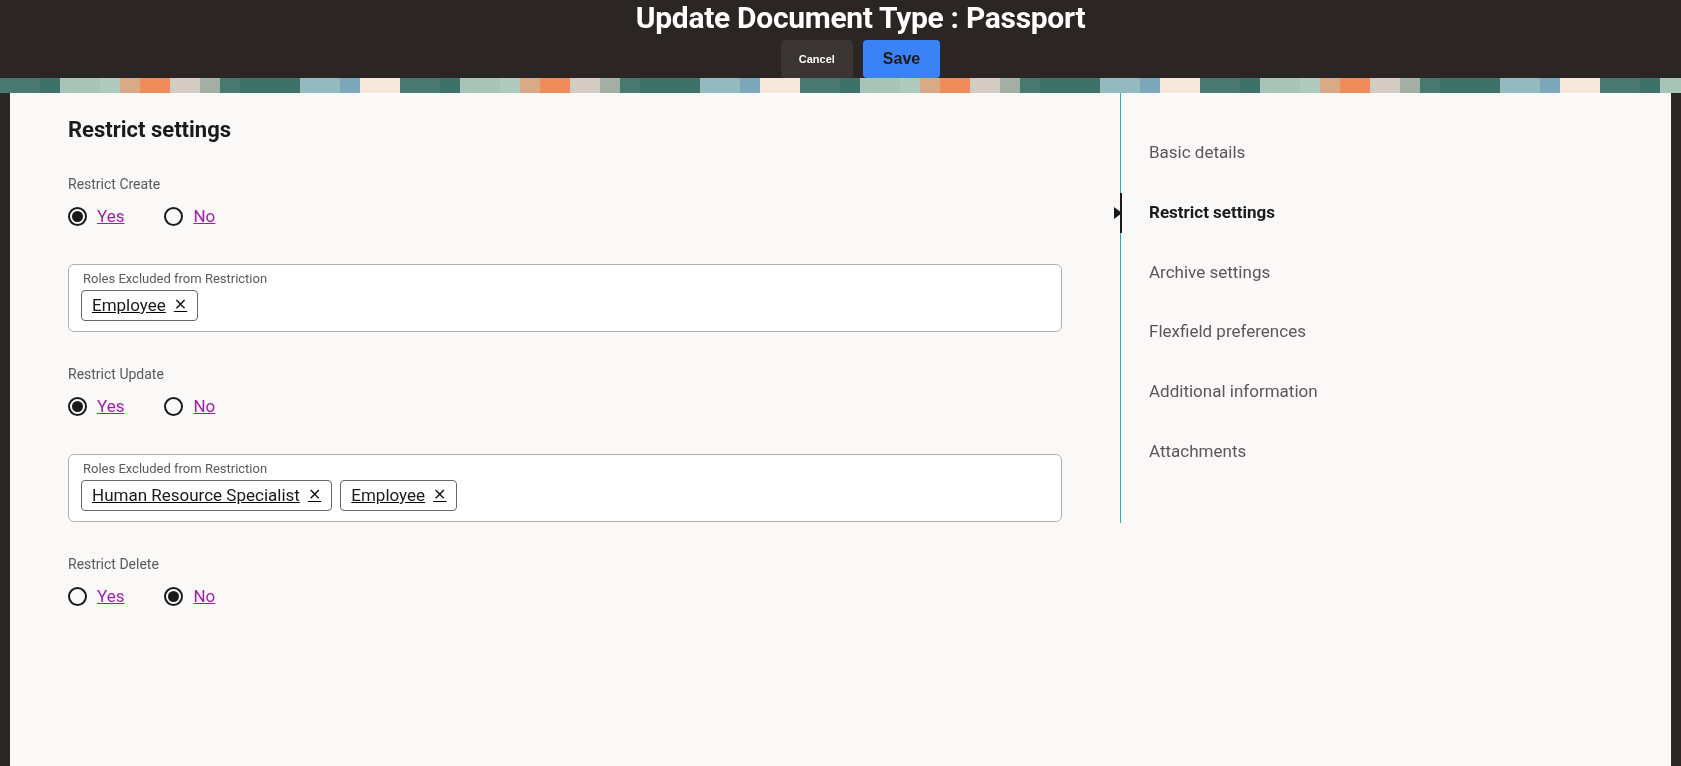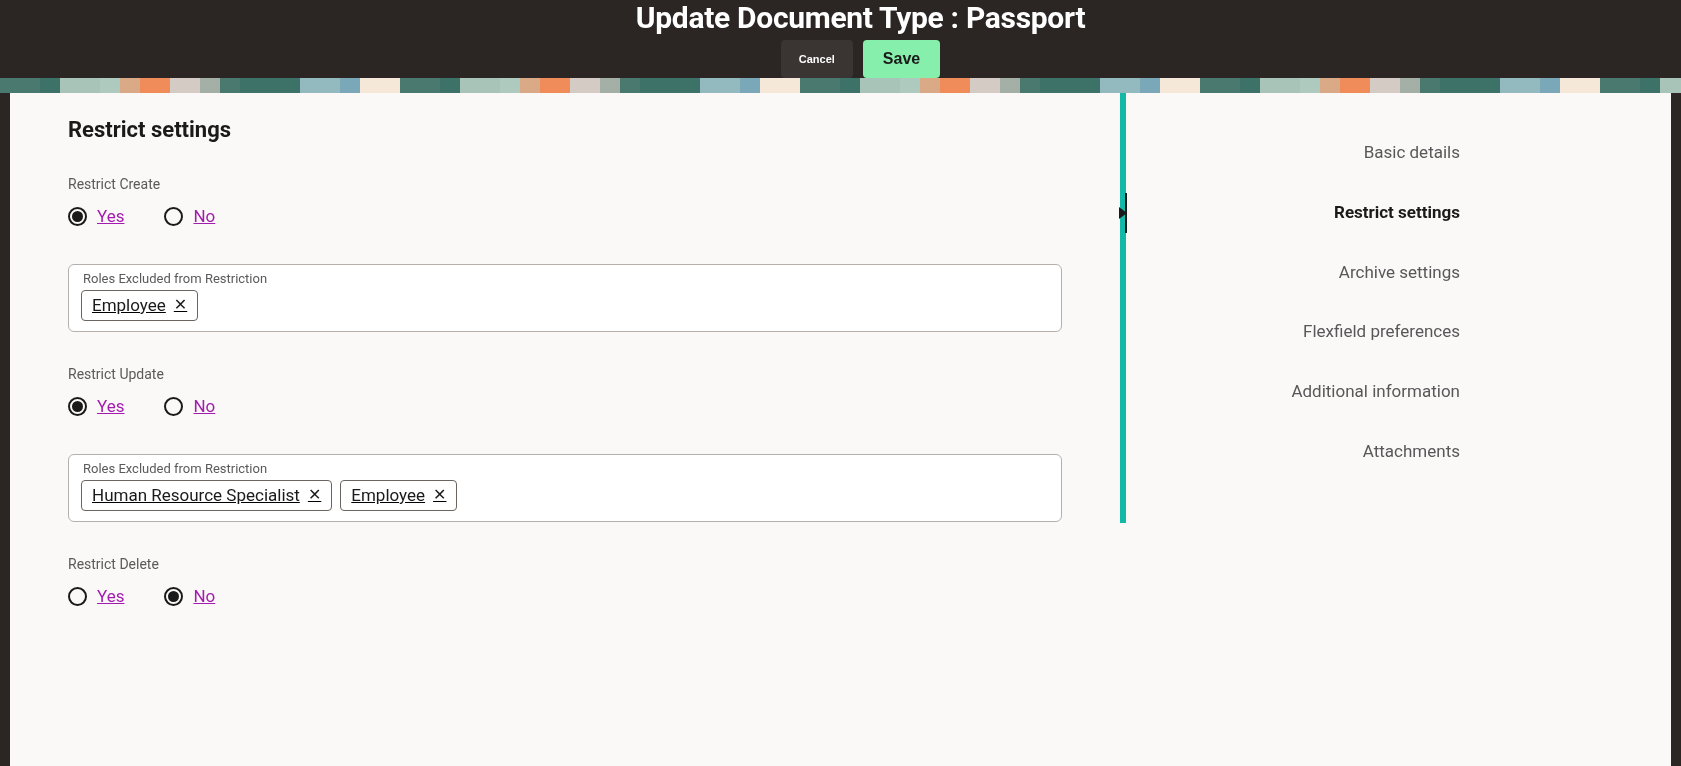--- a/index.html
+++ b/index.html
@@ -38,21 +38,21 @@
       background: #3a3532;
       color: #fff;
       border: none;
       padding: 10px 18px;
       border-radius: 4px;
       font-size: 11px;
       font-weight: 600;
       cursor: pointer;
     }
     .btn-save {
-      background: #86efac;
+      background: #3b82f6;
       color: #1a1a1a;
       border: none;
       padding: 10px 20px;
       border-radius: 4px;
       font-size: 16px;
       font-weight: 600;
       cursor: pointer;
     }
     .banner {
       height: 15px;
@@ -179,25 +179,24 @@
       color: #1a1a1a;
       display: inline-flex;
       align-items: center;
       justify-content: center;
     }
     .section-block {
       margin-bottom: 20px;
     }
     .right-nav {
       width: 340px;
-      border-left: 6px solid #14b8a6;
+      border-left: 1px solid #14b8a6;
       padding: 36px 0 0 28px;
       height: 430px;
       position: relative;
-      text-align: right;
     }
     .nav-item {
       font-size: 17px;
       color: #5a565a;
       padding: 12px 0;
       cursor: pointer;
       line-height: 1.4;
       margin-bottom: 12px;
       position: relative;
     }

